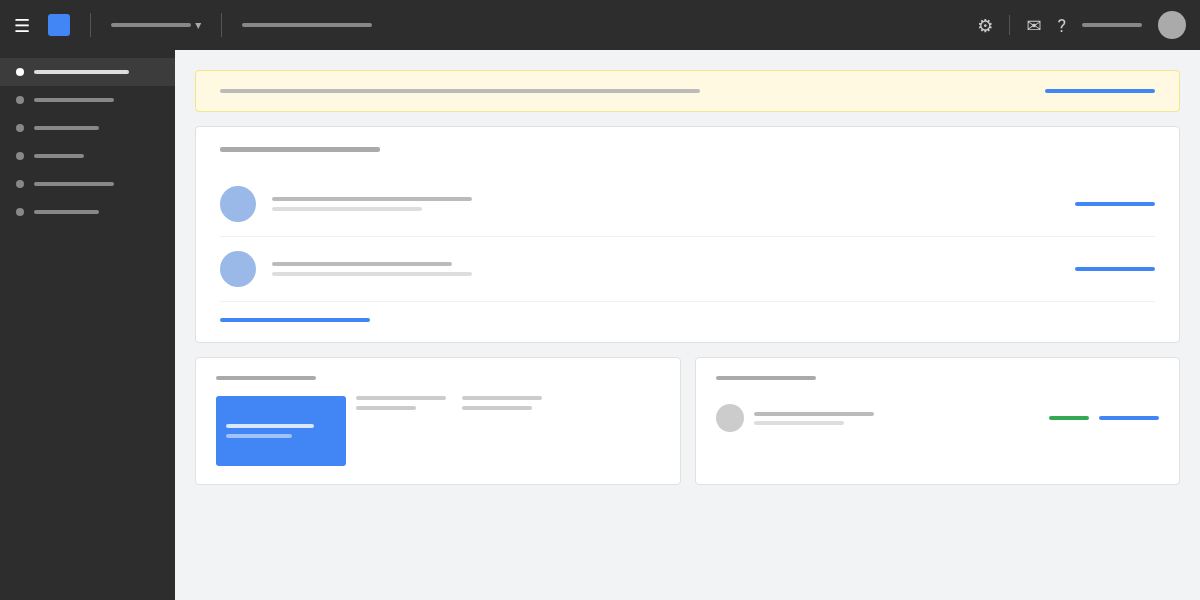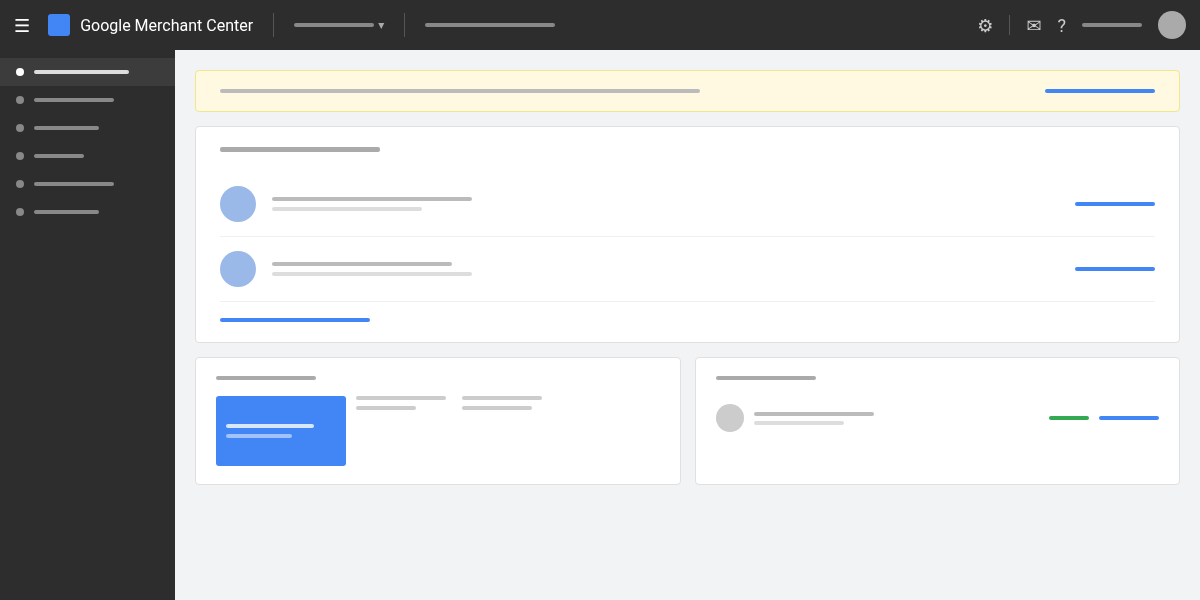--- a/index.html
+++ b/index.html
@@ -151,21 +151,20 @@
     .right-list-bar-sm { height: 4px; background: #ddd; border-radius: 2px; width: 60%; }
     .green-bar { width: 40px; height: 4px; background: #34a853; border-radius: 2px; }
     .right-action { height: 4px; background: #4285f4; border-radius: 2px; width: 60px; cursor: pointer; }
   </style>
 </head>
 <body>
 
 <nav class="top-nav">
   <span class="hamburger-icon">☰</span>
   <div class="nav-logo"></div>
-  <span class="nav-title">Google Merchant Center</span>
   <div class="nav-divider"></div>
   <div class="nav-account-selector">
     <div class="nav-account-bar"></div>
     <span class="nav-dropdown-icon">▾</span>
   </div>
   <div class="nav-divider"></div>
   <div class="nav-search-bar"></div>
   <div class="nav-spacer"></div>
   <div class="nav-icons">
     <span class="nav-icon-btn">⚙</span>

